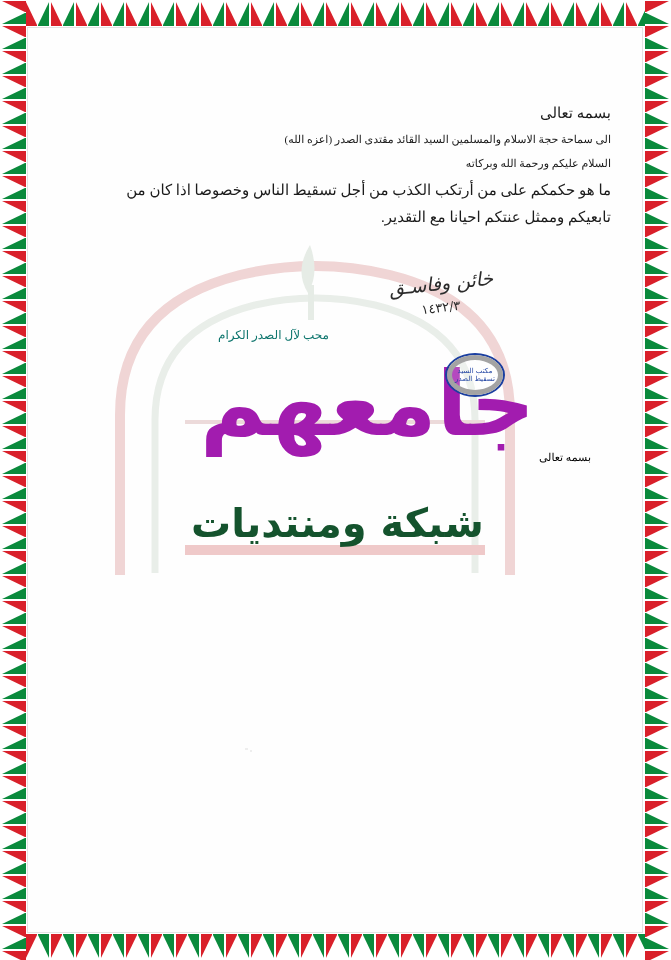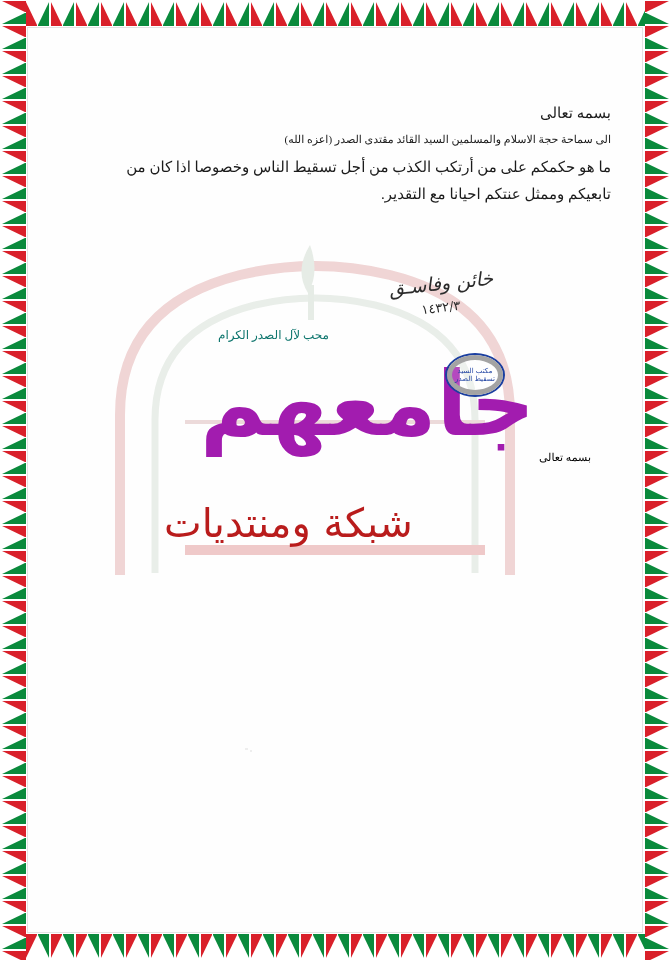--- a/index.html
+++ b/index.html
@@ -108,26 +108,26 @@
     top: 136px;
     font-family: "DejaVu Sans", sans-serif;
     font-size: 90px;
     font-weight: bold;
     color: #a21caf;
     letter-spacing: -2px;
     white-space: nowrap;
   }
   #wm-text-red {
     position: absolute;
-    left: 84px;
+    left: 111px;
     top: 285px;
     font-family: "DejaVu Sans", sans-serif;
     font-size: 40px;
-    font-weight: normal;
-    color: #b91c1c;
+    font-weight: bold;
+    color: #14532d;
     white-space: nowrap;
   }
 
   
   #letter {
     position: absolute;
     right: 60px;
     top: 100px;
     width: 500px;
     direction: rtl;
@@ -414,20 +414,21 @@
       <rect x="105" y="330" width="300" height="10" fill="#efc9c9"></rect>
       <rect x="105" y="205" width="300" height="4" fill="#ecdada"></rect>
     </svg>
     <div id="wm-text-ar">جامعهم</div>
     <div id="wm-text-red">شبكة ومنتديات</div>
   </div>
 
   <div id="letter">
     <p class="l-line l-bismillah">بسمه تعالى</p>
     <p class="l-line">الى سماحة حجة الاسلام والمسلمين السيد القائد مقتدى الصدر (اعزه الله)</p>
+    <p class="l-line">السلام عليكم ورحمة الله وبركاته</p>
     <p class="l-para">ما هو حكمكم على من أرتكب الكذب من أجل تسقيط الناس وخصوصا اذا كان من تابعيكم وممثل عنتكم احيانا مع التقدير.</p>
   </div>
 
   <div id="sig-block">
     <div id="sig-scribble">خائن وفاسـق</div>
     <div id="sig-date">١٤٣٢/٣</div>
   </div>
 
   <div id="stamp">
     <div id="stamp-inner">

